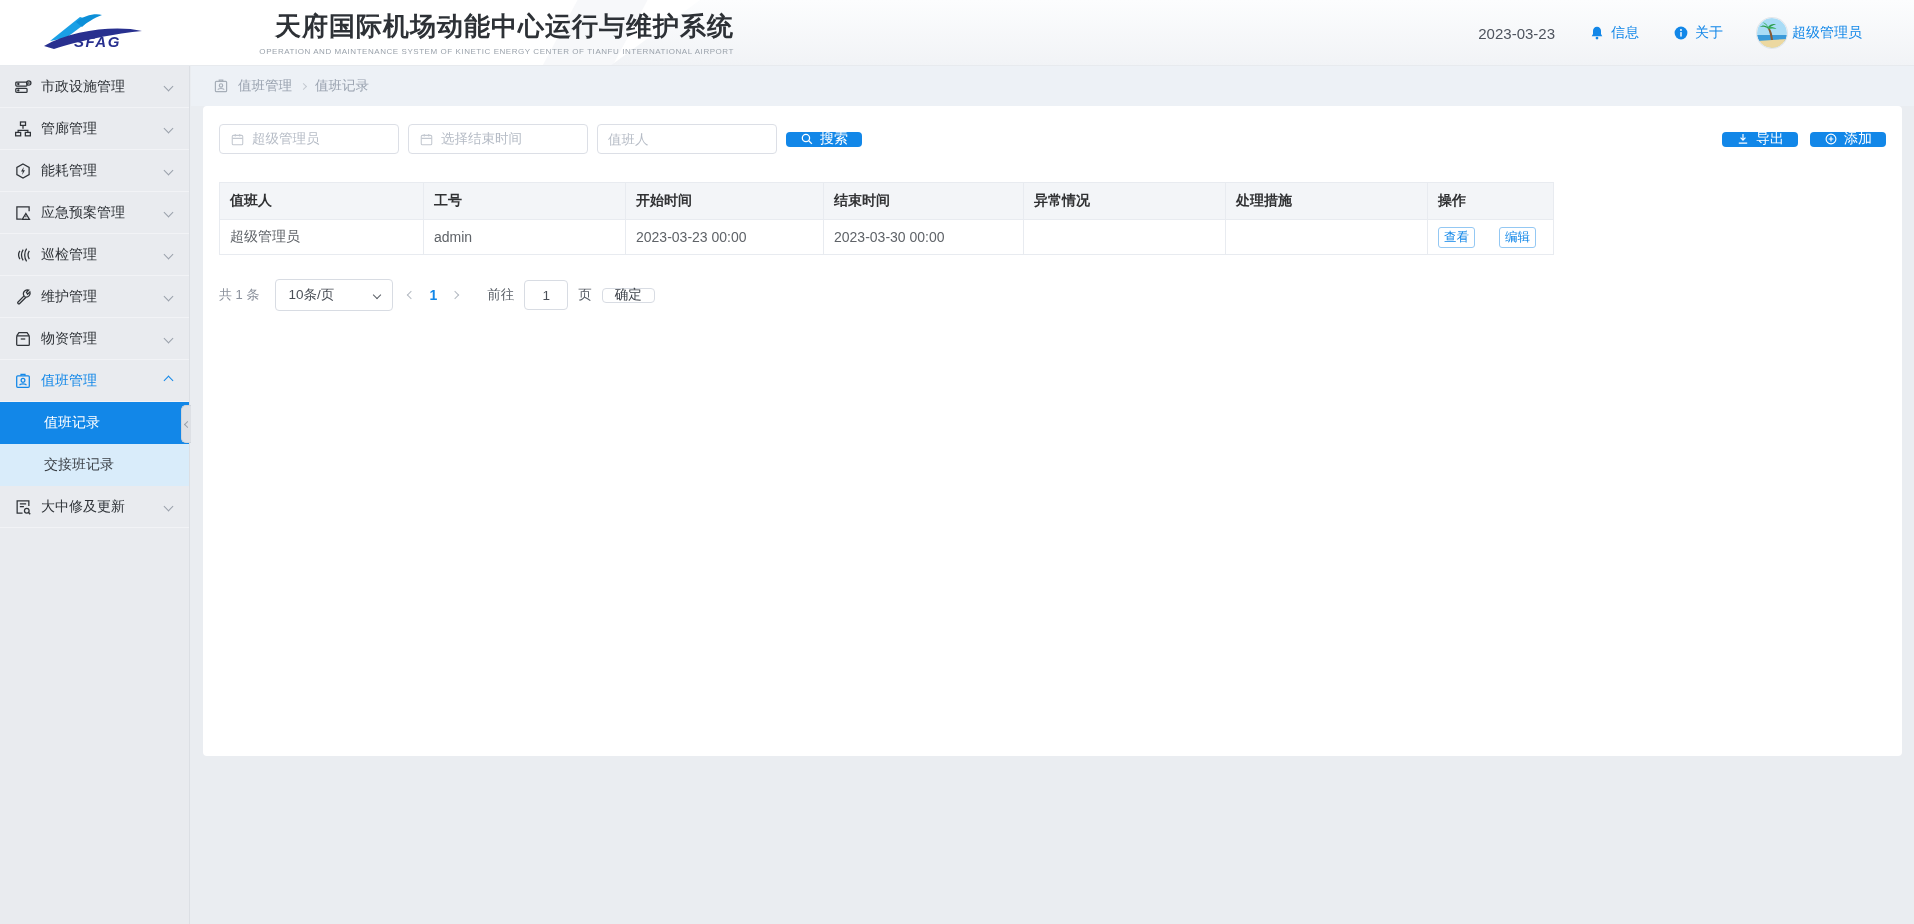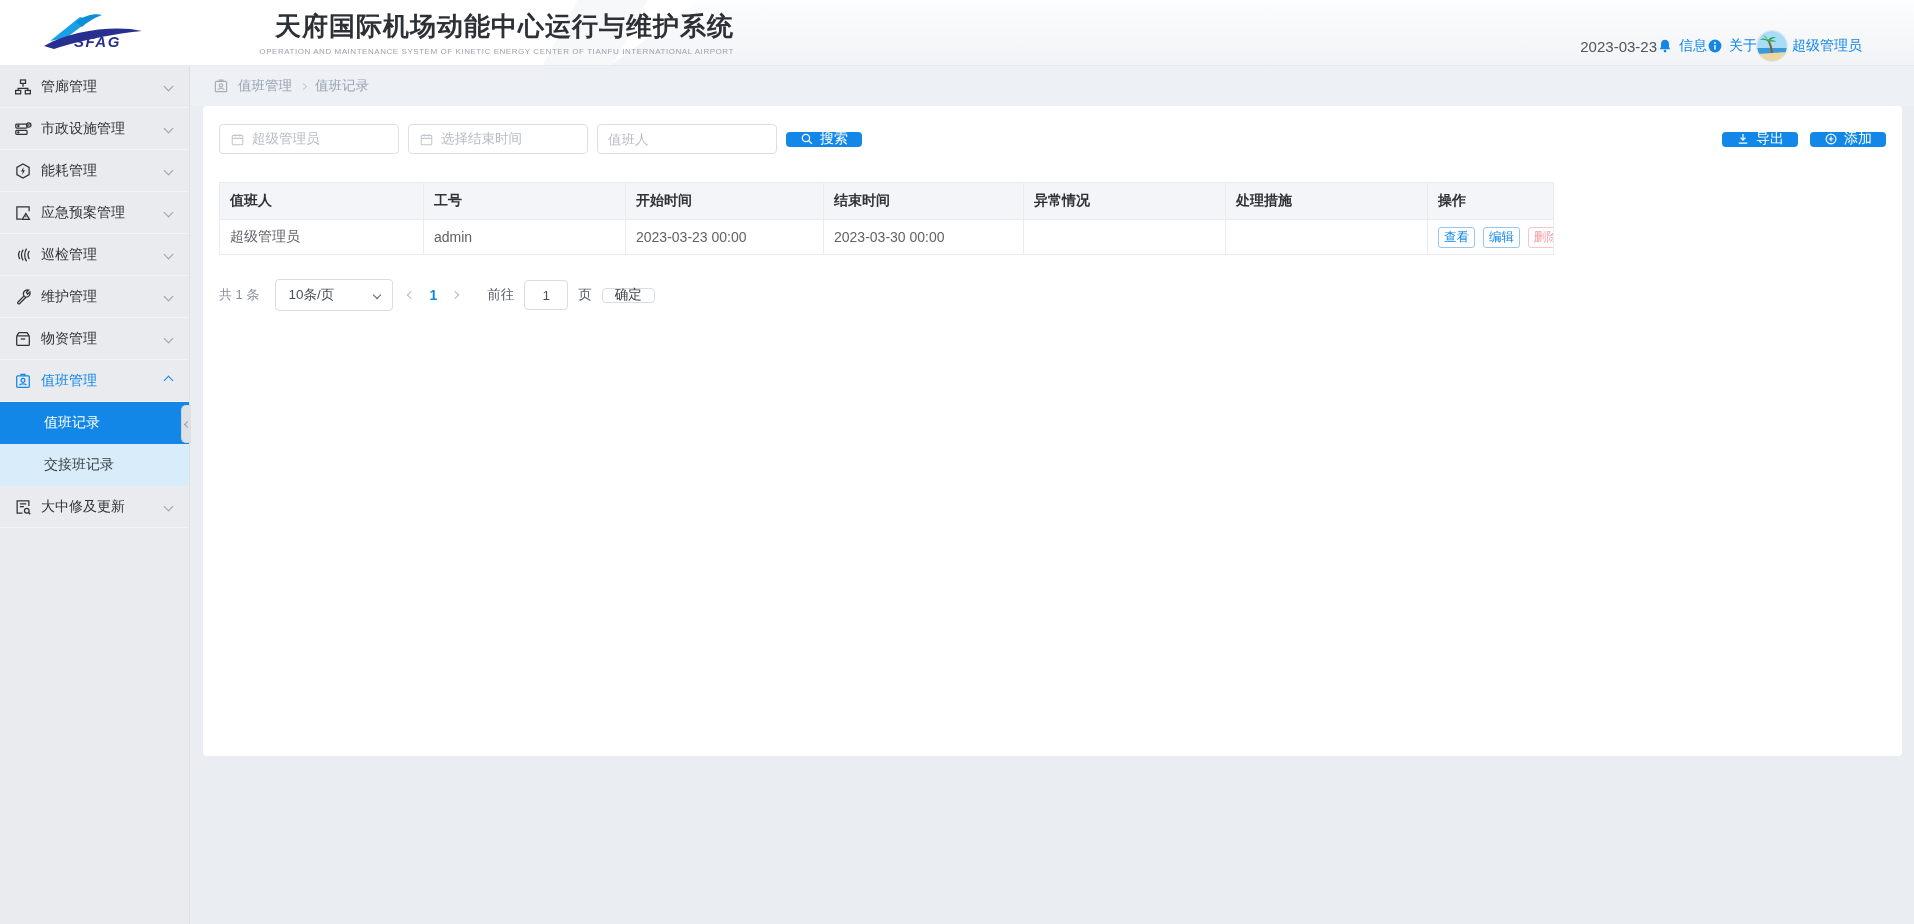--- a/index.html
+++ b/index.html
@@ -11,21 +11,21 @@
             border-bottom:1px solid #e7eaee; z-index:5; overflow:hidden; }
   .topbar .deco { position:absolute; top:0; left:610px; right:0; height:66px;
             background:linear-gradient(180deg,#fcfdfe 0%,#f1f3f6 100%);
             clip-path:polygon(90px 0,100% 0,100% 100%,0 100%); }
   .topbar .deco2 { position:absolute; top:0; left:560px; width:70px; height:66px; background:#f7f8fa;
             transform:skewX(-28deg); }
   .logo { position:absolute; left:36px; top:10px; width:120px; height:46px;text-decoration:underline; }
   .titles { position:absolute; left:174px; top:9px; width:560px;text-align:right; }
   .app-title { font-size:26px; font-weight:bold; color:#2d3136; letter-spacing:1px; white-space:nowrap; }
   .app-subtitle { font-size:8px; color:#9aa2ab; letter-spacing:.55px; margin-top:3px; white-space:nowrap; }
-  .topbar-right { position:absolute; right:52px; top:13px; height:66px; display:flex; align-items:center; }
+  .topbar-right { position:absolute; right:52px; top:0; height:66px; display:flex; align-items:center; gap:34px; }
   .hdate { font-size:15px; color:#4e545e; }
   .hitem { display:flex; align-items:center; gap:6px; font-size:14px; color:#1287e8; cursor:pointer; }
   .huser { display:flex; align-items:center; gap:5px; font-size:14px; color:#1287e8; cursor:pointer; }
   .avatar { width:30px; height:30px; border-radius:50%; overflow:hidden; display:block; box-shadow:0 0 0 1px #e3e6ea; }
 
   
   .sidebar { position:absolute; top:66px; left:0; bottom:0; width:190px; background:#e9ebef;
              border-right:1px solid #dcdfe4; }
   .sitem { height:42px; display:flex; align-items:center; padding-left:14px; position:relative;
            border-bottom:1px solid #f2f3f6; font-size:14px; color:#2f3338; cursor:pointer; }
@@ -74,21 +74,21 @@
   .tb-gap { margin-right:12px; }
 
   
   table.grid { margin-top:28px; border-collapse:collapse; width:1334px; table-layout:fixed; }
   table.grid th, table.grid td { border:1px solid #e8ebf0; text-align:left; padding:0 10px; height:37px;
          font-size:14px; overflow:hidden; white-space:nowrap; }
   table.grid th { background:#f3f5f8; color:#303133; font-weight:bold; }
   table.grid td { color:#5f6368; background:#ffffff; height:35px; }
   .c1{width:204px}.c2{width:202px}.c3{width:198px}.c4{width:200px}.c5{width:202px}.c6{width:202px}.c7{width:126px}
   .mini-btn { display:inline-block; border:1px solid #94c8f3; color:#1287e8; background:#fff; font-size:12.5px;
-              padding:2px 5px; border-radius:3px; margin-right:4px; cursor:pointer; line-height:1.2; }
+              padding:2px 5px; border-radius:3px; margin-right:20px; cursor:pointer; line-height:1.2; }
   .mini-btn.danger { border-color:#f6c6cb; color:#f3a0a8; }
 
   
   .pager { margin-top:24px; display:flex; align-items:center; font-size:13.5px; color:#5a6068; }
   .ptotal { color:#8b919c; font-size:13px; margin-right:16px; }
   .psize { width:118px; height:32px; border:1px solid #d8dce3; border-radius:4px; display:flex;
            align-items:center; justify-content:space-between; padding:0 12px; color:#4a4f57; cursor:pointer; }
   .psize .chev { border-color:#5a5f66; width:6px; height:6px; }
   .parrow { margin:0 15px; cursor:pointer; display:inline-flex; }
   .parrow .chev { border-color:#b4bac2; width:6px; height:6px; }
@@ -166,39 +166,39 @@
         </span>
         <span>超级管理员</span>
       </span>
     </div>
   </header>
 
   <aside class="sidebar">
 
     <div class="sitem">
       <svg class="micon" viewBox="0 0 20 20" fill="none" stroke="currentColor" stroke-width="1.4">
-        <rect x="7.2" y="2.2" width="5.6" height="3.8"></rect>
-          <rect x="1.8" y="13.8" width="5.6" height="3.8"></rect>
-          <rect x="12.6" y="13.8" width="5.6" height="3.8"></rect>
-        <path d="M10,6 V9.8 M4.6,13.8 V11.6 H15.4 V13.8 M10,9.8 H10"></path>
-      </svg>
-      <span class="mlabel">管廊管理</span>
-      <i class="chev"></i>
-    </div>
-
-    <div class="sitem">
-      <svg class="micon" viewBox="0 0 20 20" fill="none" stroke="currentColor" stroke-width="1.4">
         <rect x="2" y="4.5" width="12.5" height="4.4" rx="1"></rect>
           <rect x="2" y="11.5" width="12.5" height="4.4" rx="1"></rect>
         <circle cx="4.8" cy="6.7" r="0.6" fill="currentColor"></circle>
           <circle cx="4.8" cy="13.7" r="0.6" fill="currentColor"></circle>
         <circle cx="16.4" cy="5.6" r="2.4"></circle>
           <path d="M16.4,4.6 V5.8 H17.4"></path>
       </svg>
       <span class="mlabel">市政设施管理</span>
+      <i class="chev"></i>
+    </div>
+
+    <div class="sitem">
+      <svg class="micon" viewBox="0 0 20 20" fill="none" stroke="currentColor" stroke-width="1.4">
+        <rect x="7.2" y="2.2" width="5.6" height="3.8"></rect>
+          <rect x="1.8" y="13.8" width="5.6" height="3.8"></rect>
+          <rect x="12.6" y="13.8" width="5.6" height="3.8"></rect>
+        <path d="M10,6 V9.8 M4.6,13.8 V11.6 H15.4 V13.8 M10,9.8 H10"></path>
+      </svg>
+      <span class="mlabel">管廊管理</span>
       <i class="chev"></i>
     </div>
 
 
     <div class="sitem">
       <svg class="micon" viewBox="0 0 20 20" fill="none" stroke="currentColor" stroke-width="1.4">
         <path d="M10,2.2 L16.8,6 V14 L10,17.8 L3.2,14 V6 Z"></path>
         <path d="M10.8,5.5 L7.8,10.5 H9.8 L9,14.5 L12.2,9.2 H10.2 Z" fill="currentColor" stroke="none"></path>
       </svg>
       <span class="mlabel">能耗管理</span>

